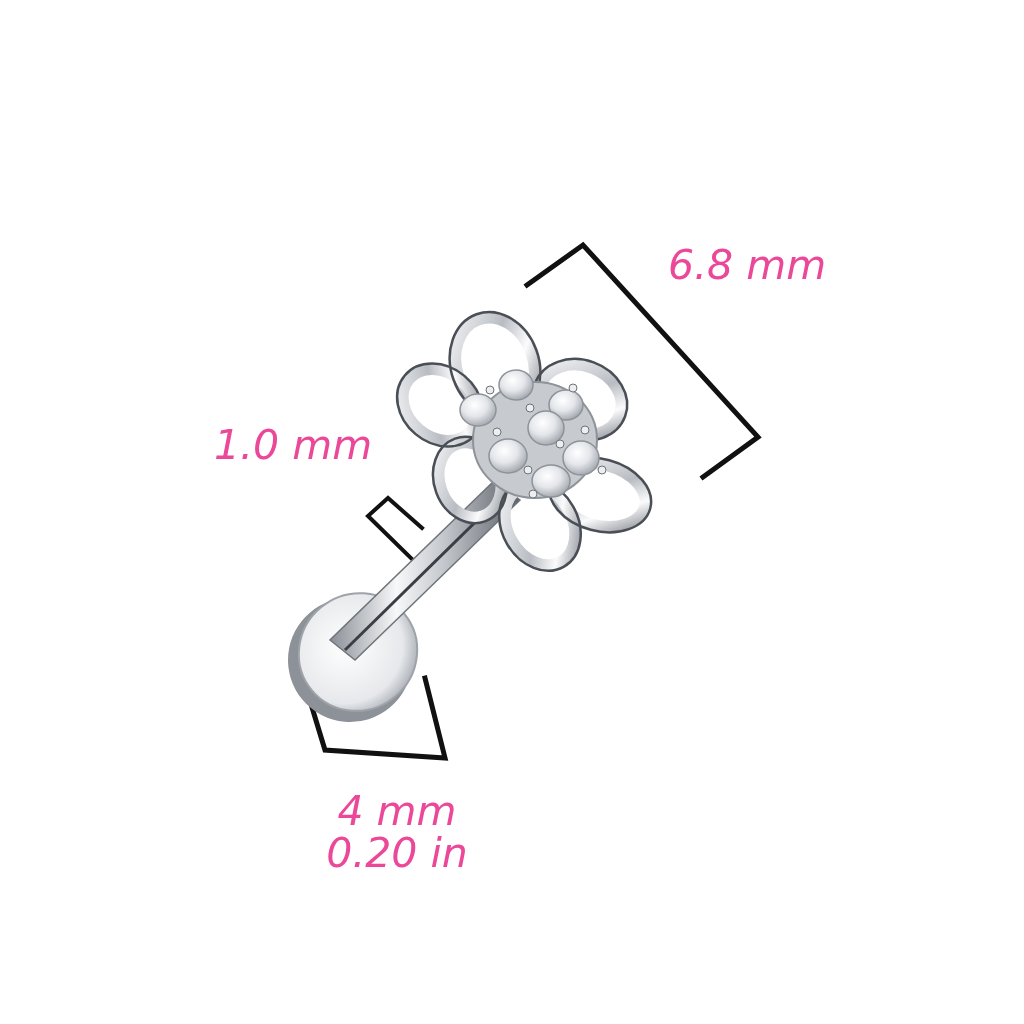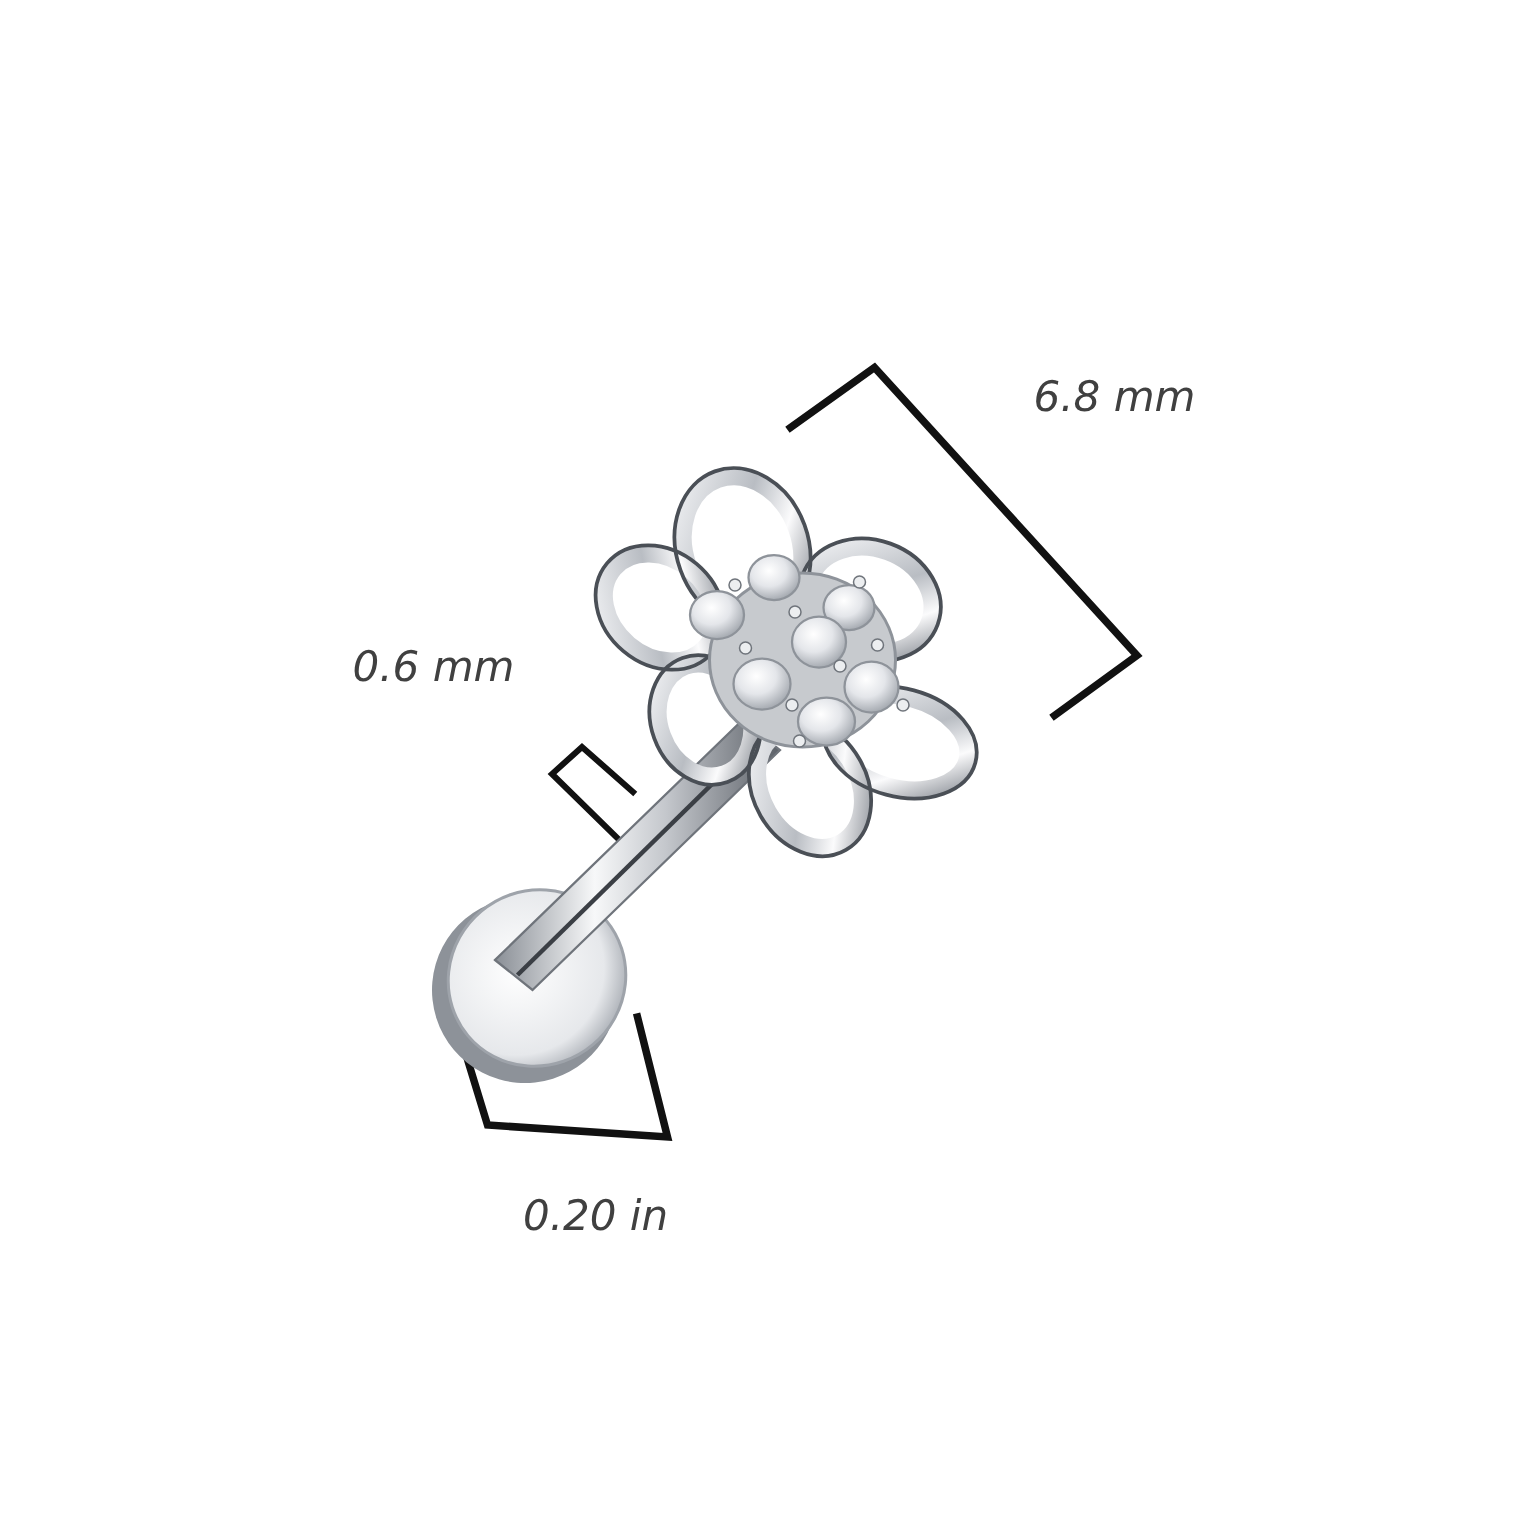--- a/index.html
+++ b/index.html
@@ -3,22 +3,22 @@
   <meta charset="utf-8">
   <style>
     html, body { margin: 0; padding: 0; background: #ffffff; }
     body { width: 1024px; height: 1024px; position: relative; overflow: hidden; }
     .canvas { position: absolute; left: 0; top: 0; width: 1024px; height: 1024px; }
     .label {
       position: absolute;
       font-family: "DejaVu Sans", sans-serif;
       font-style: italic;
       font-weight: normal;
-      color: #404040;
-      font-size: 28px;
+      color: #ec4899;
+      font-size: 41px;
       line-height: 42px;
       text-align: center;
       white-space: nowrap;
     }
     .label span { display: block; }
     #label-top { left: 668px; top: 244px; width: 150px; }
     #label-gauge { left: 214px; top: 424px; width: 150px; }
     #label-disc { left: 322px; top: 790px; width: 150px; }
   </style>
 </head>
@@ -113,18 +113,19 @@
       <circle cx="602" cy="470" r="4"></circle>
       <circle cx="533" cy="494" r="4"></circle>
   </g>
 </svg>
 
 <div class="label" id="label-top">
   <span>6.8 mm</span>
 </div>
 
 <div class="label" id="label-gauge">
-  <span>0.6 mm</span>
+  <span>1.0 mm</span>
 </div>
 
 <div class="label" id="label-disc">
+  <span>4 mm</span>
   <span>0.20 in</span>
 </div>
 
 </body></html>

